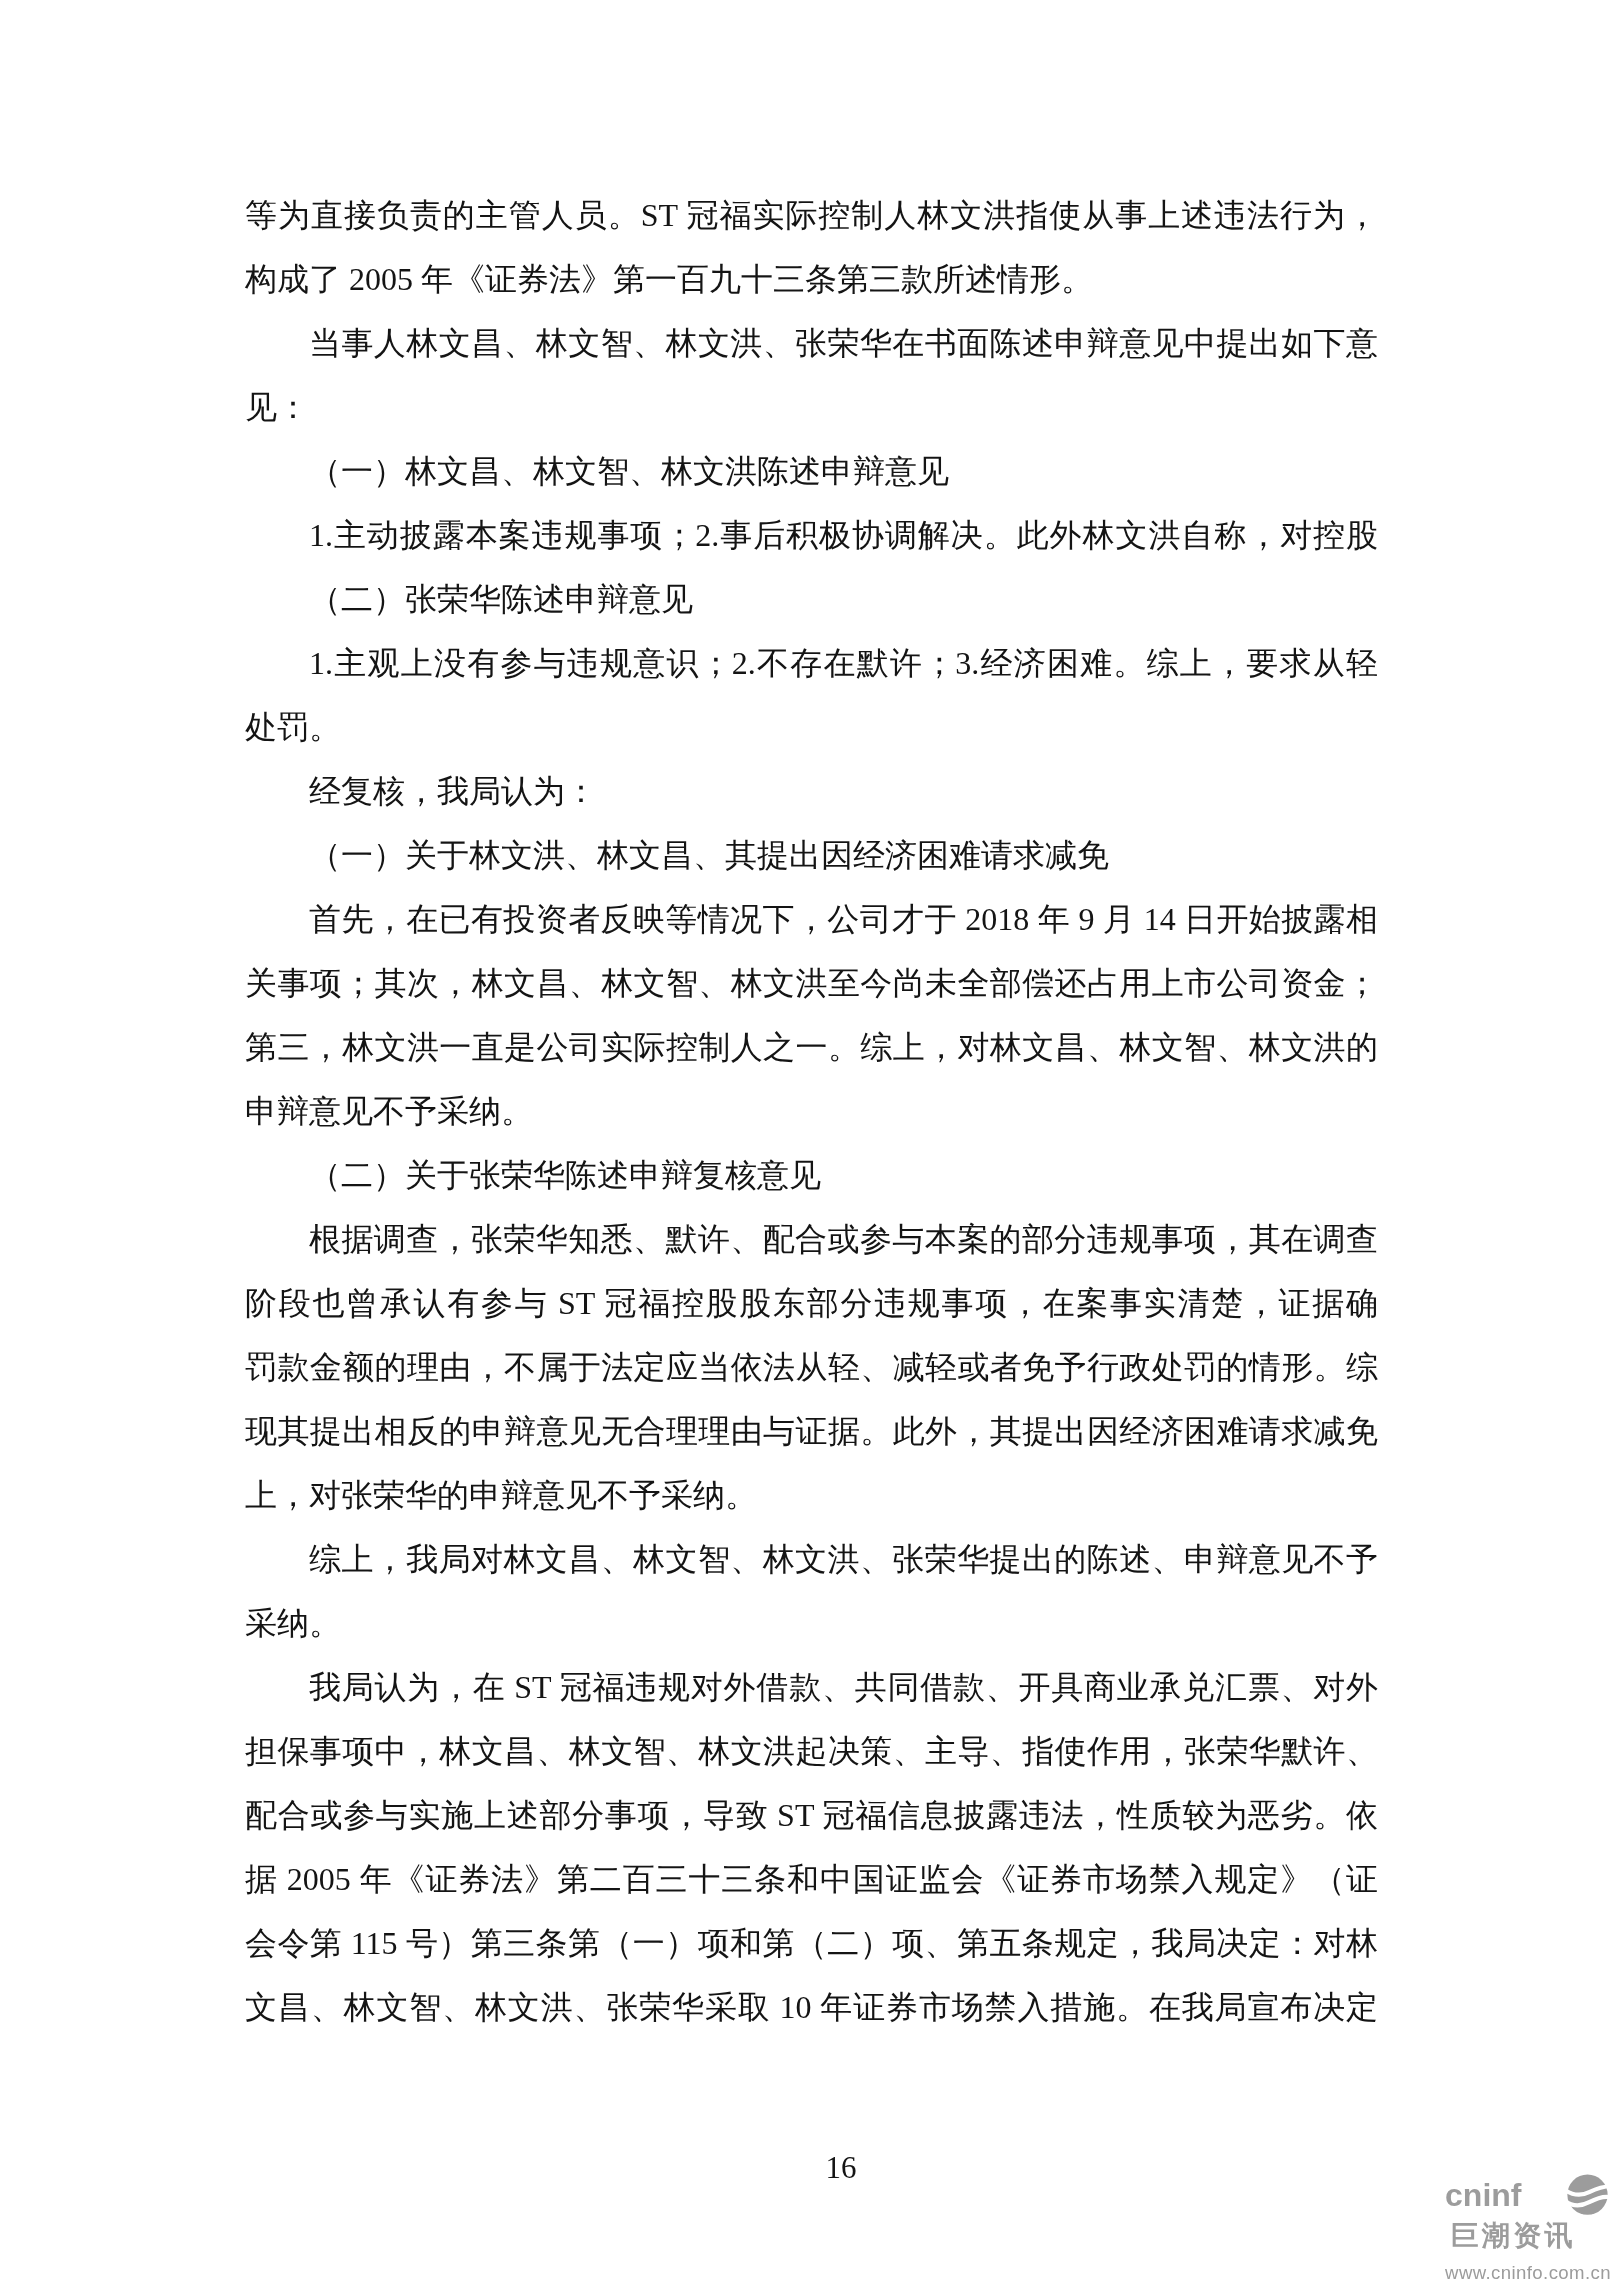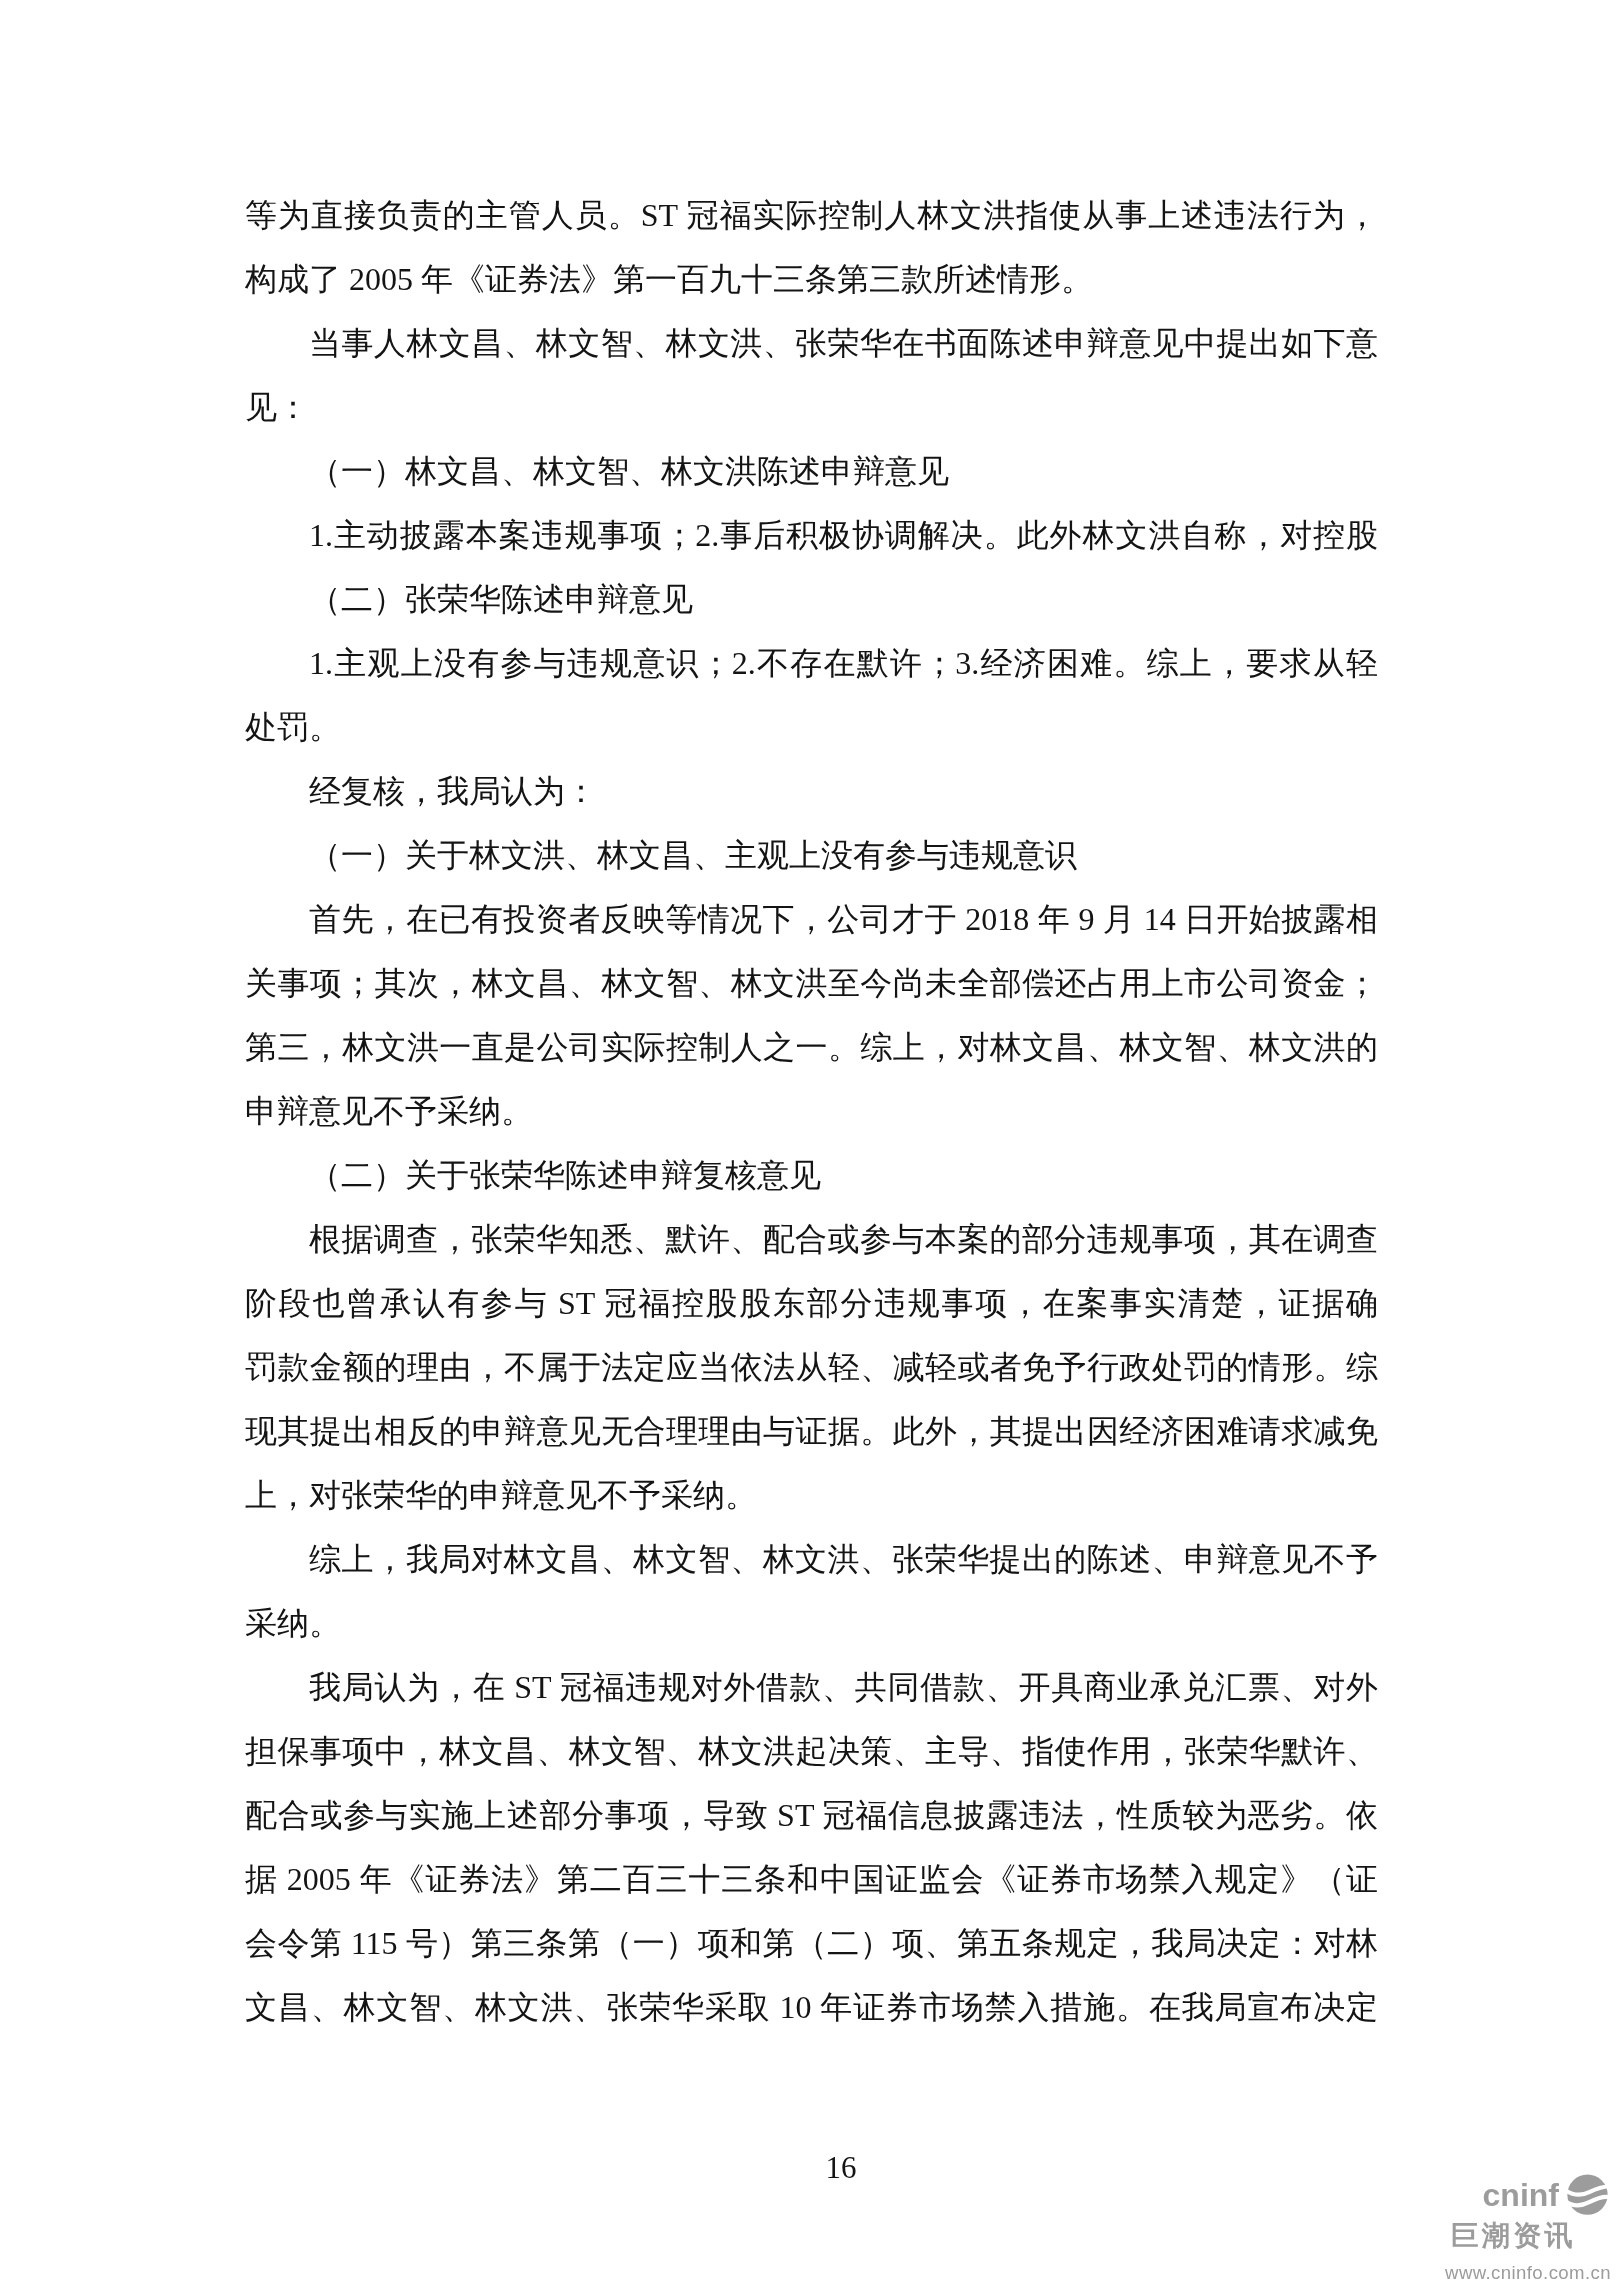--- a/index.html
+++ b/index.html
@@ -54,21 +54,21 @@
     right: 12px;
     bottom: 12px;
     text-align: right;
     color: #9c9c9c;
     font-family: "Liberation Sans", "DejaVu Sans", sans-serif;
     line-height: 1.05;
   }
   .logo-row {
     display: flex;
     align-items: center;
-    justify-content: flex-end;
+    justify-content: space-between;
   }
   .logo-brand {
     font-size: 32px;
     font-weight: 700;
     letter-spacing: 0px;
   }
   .logo-globe {
     width: 47px;
     height: 47px;
     margin-left: 5px;
@@ -97,21 +97,21 @@
       <div class="line fill">等为直接负责的主管人员。ST 冠福实际控制人林文洪指使从事上述违法行为，</div>
       <div class="line">构成了 2005 年《证券法》第一百九十三条第三款所述情形。</div>
       <div class="line indent fill">当事人林文昌、林文智、林文洪、张荣华在书面陈述申辩意见中提出如下意</div>
       <div class="line">见：</div>
       <div class="line indent">（一）林文昌、林文智、林文洪陈述申辩意见</div>
       <div class="line indent fill">1.主动披露本案违规事项；2.事后积极协调解决。此外林文洪自称，对控股</div>
       <div class="line indent">（二）张荣华陈述申辩意见</div>
       <div class="line indent fill">1.主观上没有参与违规意识；2.不存在默许；3.经济困难。综上，要求从轻</div>
       <div class="line">处罚。</div>
       <div class="line indent">经复核，我局认为：</div>
-      <div class="line indent">（一）关于林文洪、林文昌、主观上没有参与违规意识</div>
+      <div class="line indent">（一）关于林文洪、林文昌、其提出因经济困难请求减免</div>
       <div class="line indent fill">首先，在已有投资者反映等情况下，公司才于 2018 年 9 月 14 日开始披露相</div>
       <div class="line fill">关事项；其次，林文昌、林文智、林文洪至今尚未全部偿还占用上市公司资金；</div>
       <div class="line fill">第三，林文洪一直是公司实际控制人之一。综上，对林文昌、林文智、林文洪的</div>
       <div class="line">申辩意见不予采纳。</div>
       <div class="line indent">（二）关于张荣华陈述申辩复核意见</div>
       <div class="line indent fill">根据调查，张荣华知悉、默许、配合或参与本案的部分违规事项，其在调查</div>
       <div class="line fill">阶段也曾承认有参与 ST 冠福控股股东部分违规事项，在案事实清楚，证据确凿，</div>
       <div class="line fill">罚款金额的理由，不属于法定应当依法从轻、减轻或者免予行政处罚的情形。综</div>
       <div class="line fill">现其提出相反的申辩意见无合理理由与证据。此外，其提出因经济困难请求减免</div>
       <div class="line">上，对张荣华的申辩意见不予采纳。</div>

